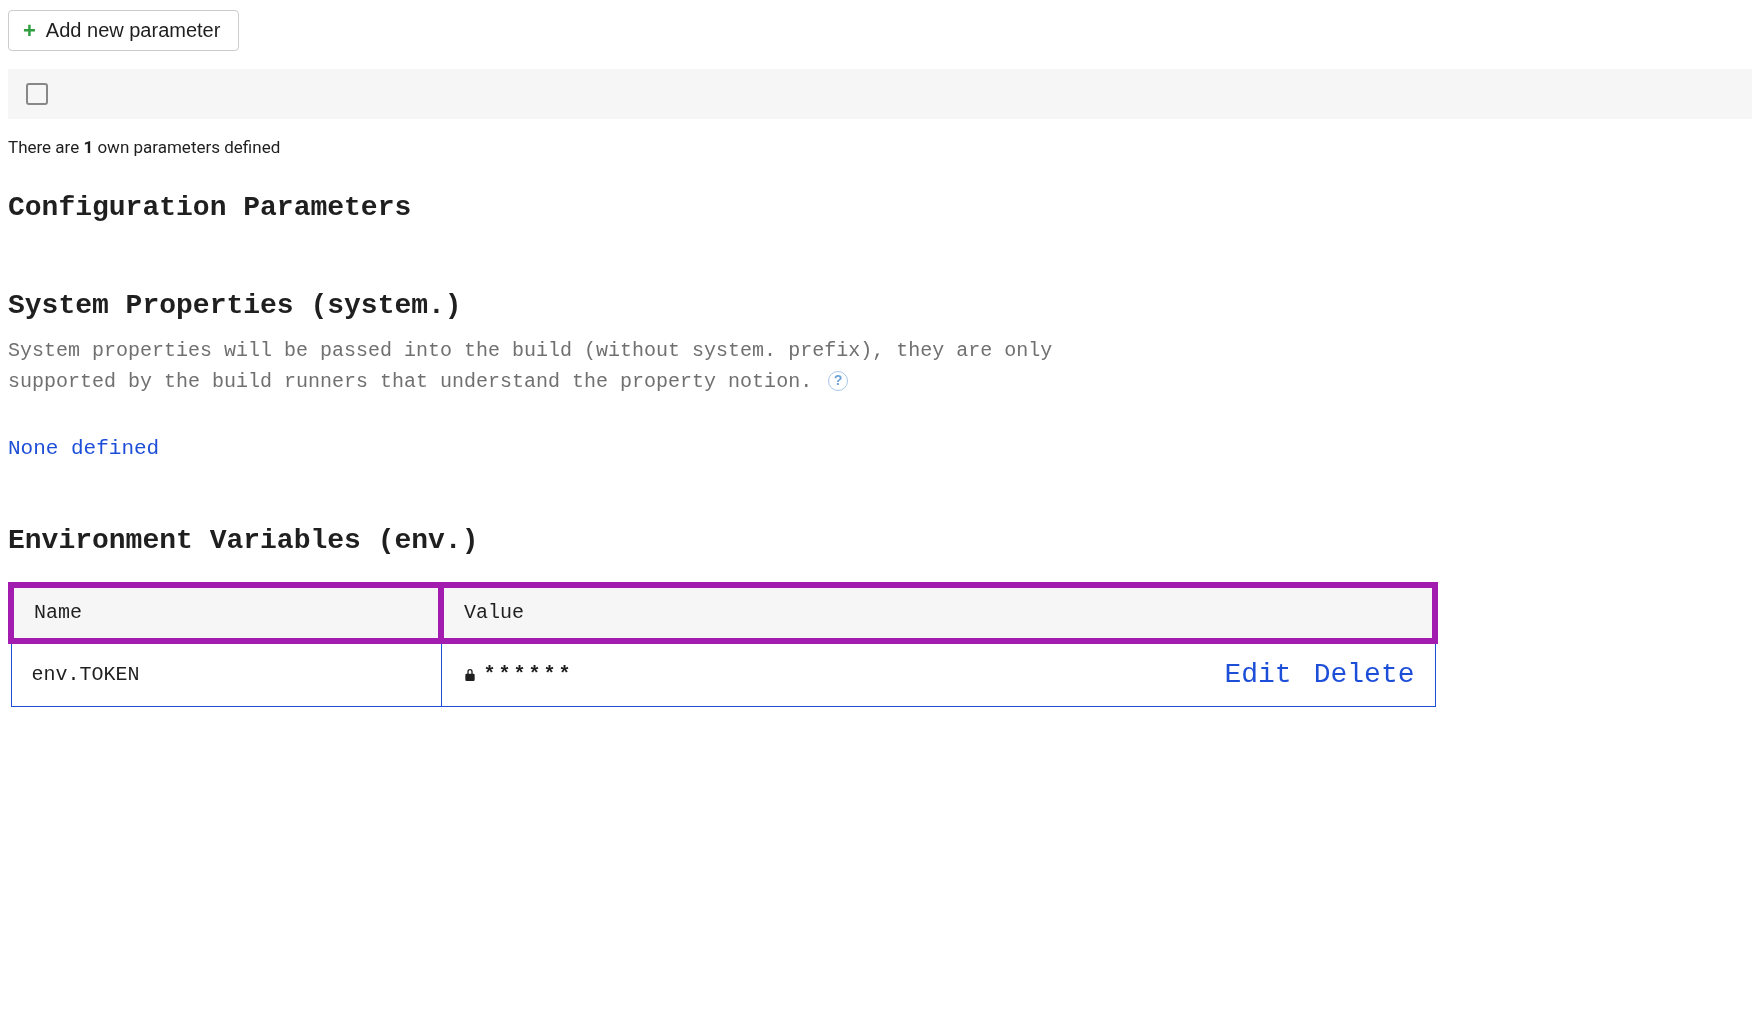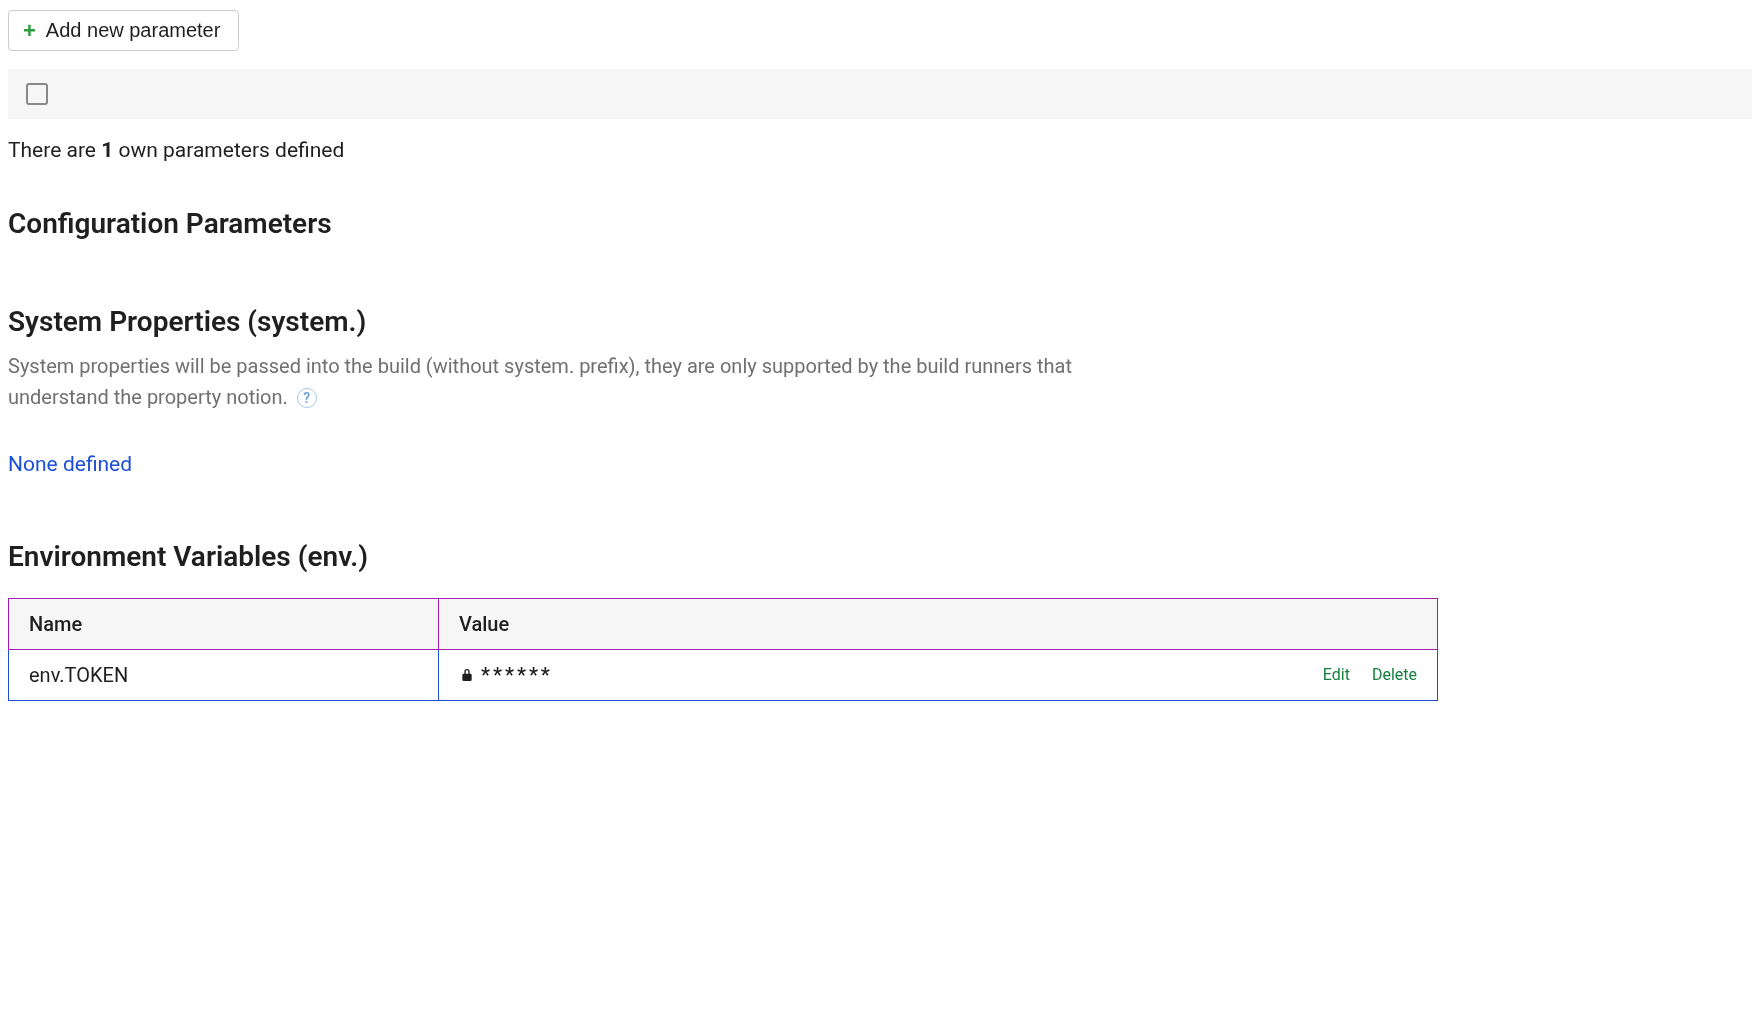--- a/index.html
+++ b/index.html
@@ -49,29 +49,30 @@
       border-radius: 3px;
       appearance: none;
       cursor: pointer;
     }
     .inherited-bar label {
       font-size: 21px;
       color: #1f1f1f;
       cursor: pointer;
     }
     .summary {
-      font-size: 21px;
-      color: #1f1f1f;
-      margin-bottom: 36px;
+      font-size: 17px;
+      color: #1f1f1f;
+      margin-bottom: 26px;
     }
     .summary .count {
       font-weight: 700;
     }
     .section {
       margin-bottom: 56px;
+      font-family: Liberation Mono, monospace;
     }
     .section h2 {
       font-size: 28px;
       font-weight: 600;
       color: #1f1f1f;
       margin-bottom: 8px;
     }
     .section .desc {
       font-size: 20px;
       color: #707070;
@@ -104,21 +105,21 @@
       border-collapse: collapse;
       margin-top: 20px;
       border: 1px solid #d7d7d7;
       font-size: 20px;
     }
     .env-table th {
       background: #f6f6f6;
       text-align: left;
       font-weight: 500;
       padding: 10px 20px;
-      border: 1px solid #a21caf;
+      border: 6px solid #a21caf;
       color: #1f1f1f;
     }
     .env-table td {
       padding: 10px 20px;
       border: 1px solid #1d4ed8;
       vertical-align: middle;
     }
     .env-table .name-col {
       width: 430px;
     }
@@ -139,24 +140,24 @@
     }
     .masked {
       letter-spacing: 3px;
       font-weight: 600;
     }
     .actions {
       display: inline-flex;
       gap: 22px;
     }
     .actions a {
-      color: #15803d;
+      color: #1d4ed8;
       text-decoration: none;
       cursor: pointer;
-      font-size: 16px;
+      font-size: 28px;
     }
   </style>
 </head>
 <body>
 
 
 
 <button class="add-button">
   <span class="plus-icon">+</span>
   <span>Add new parameter</span>

